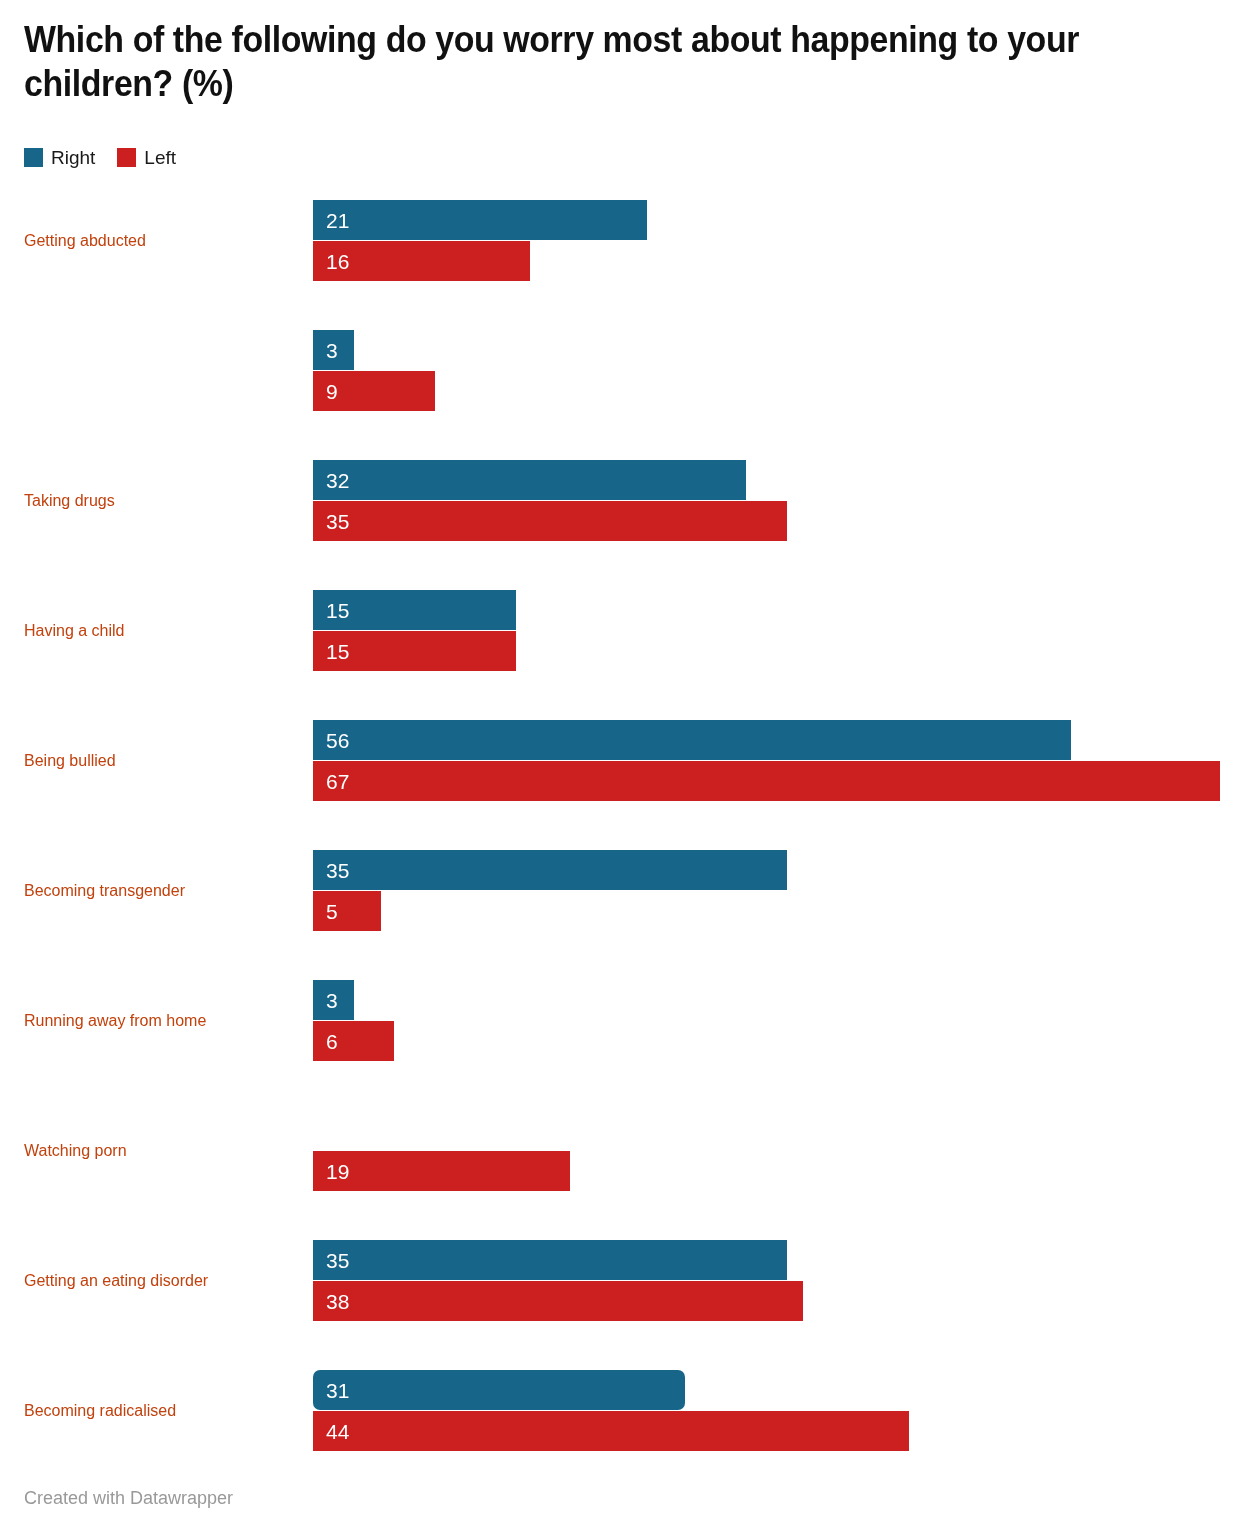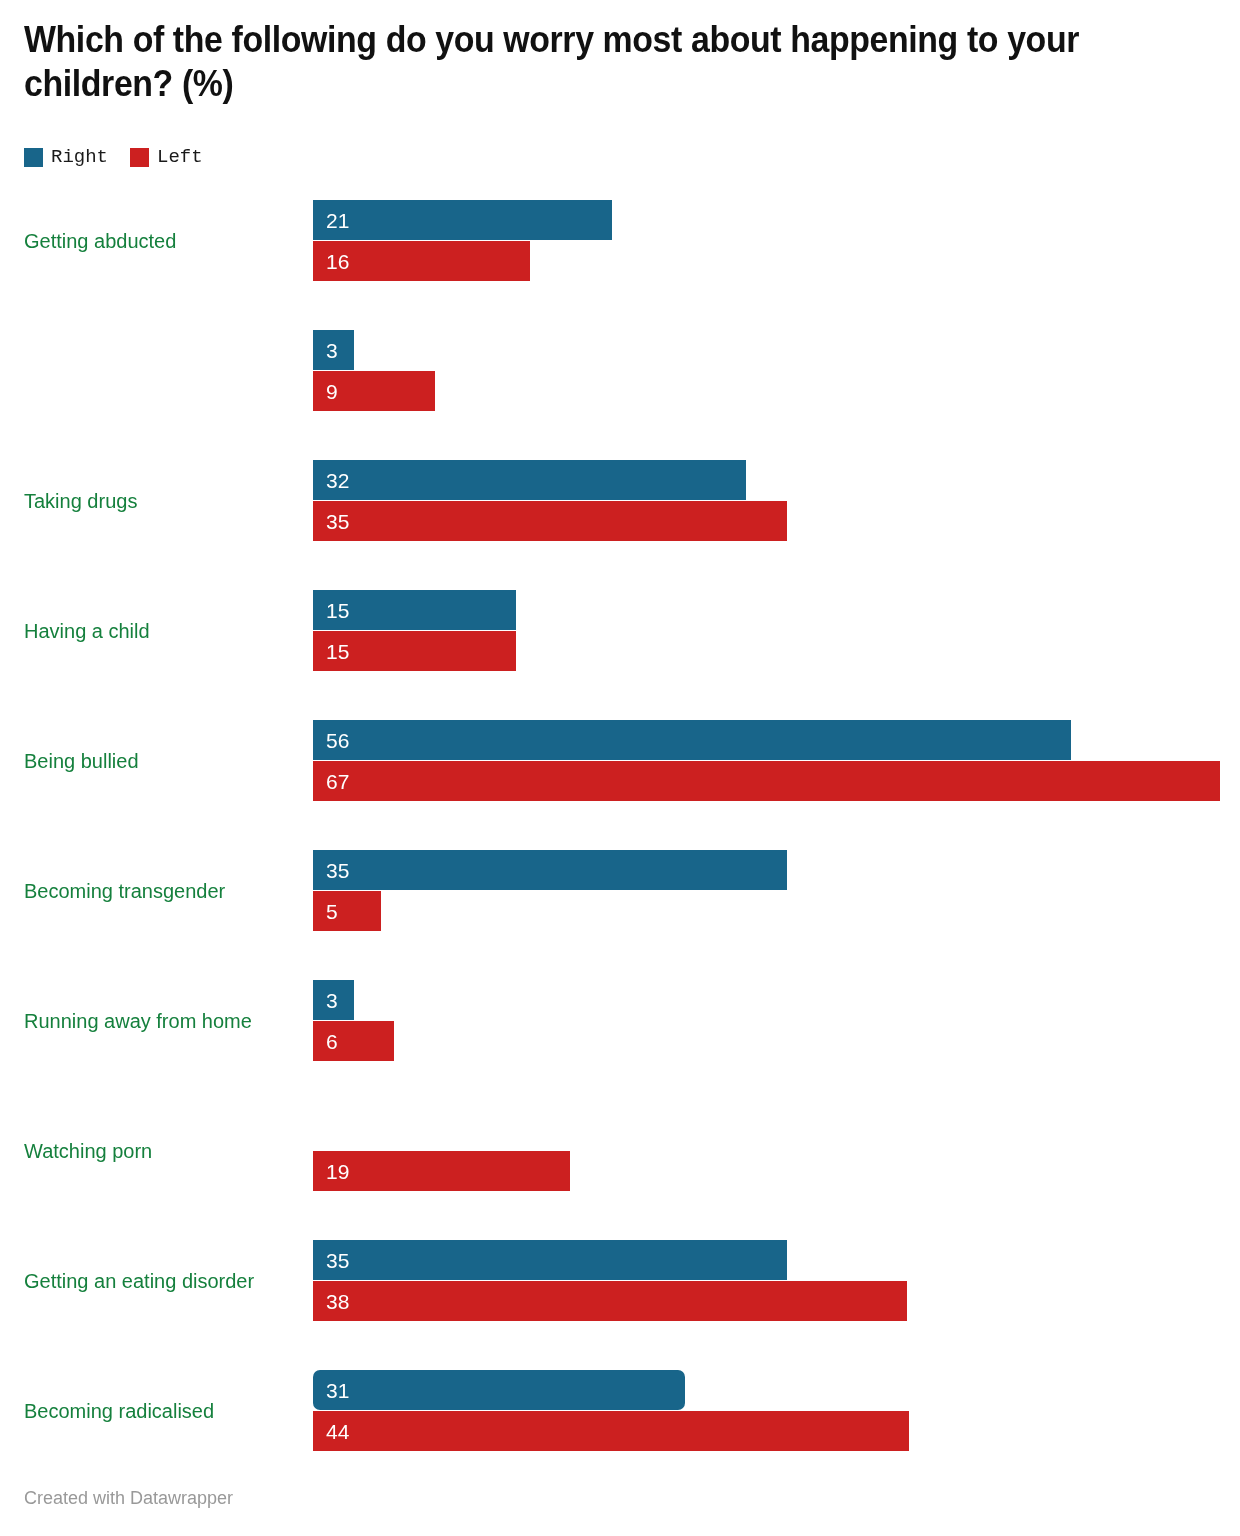--- a/index.html
+++ b/index.html
@@ -43,21 +43,20 @@
 
   
   .legend {
     position: absolute;
     left: 24px;
     top: 146px;
     display: flex;
     align-items: center;
     gap: 22px;
     height: 22px;
-    font-family: Liberation Mono, monospace;
   }
   .legend-item {
     display: flex;
     align-items: center;
     gap: 8px;
   }
   .legend-swatch {
     width: 19px;
     height: 19px;
     display: block;
@@ -86,23 +85,23 @@
   }
 
   .cat-label {
     position: absolute;
     left: 24px;
     top: 0;
     height: 82px;
     width: 280px;
     display: flex;
     align-items: center;
-    font-size: 20px;
+    font-size: 16px;
     line-height: 1.2;
-    color: #15803d;
+    color: #c2410c;
     white-space: nowrap;
   }
 
   .bars {
     position: absolute;
     left: 313px;
     top: 0;
     width: 920px;
     height: 82px;
   }
@@ -153,21 +152,21 @@
     <div class="legend-item">
       <span class="legend-swatch" style="background: rgb(204, 32, 32);"></span>
       <span class="legend-label">Left</span>
     </div>
   </div>
 
   <div class="plot">
       <div class="group" style="top: 200px;">
         <div class="cat-label">Getting abducted</div>
         <div class="bars">
-          <div class="bar series-0" style="width: 299px; background: rgb(24, 101, 138);">
+          <div class="bar series-0" style="width: 334px; background: rgb(24, 101, 138);">
             <span class="bar-value">21</span>
           </div>
           <div class="bar series-1" style="width: 216.597px; background: rgb(204, 32, 32);">
             <span class="bar-value">16</span>
           </div>
         </div>
       </div>
       <div class="group" style="top: 330px;">
         <div class="bars">
           <div class="bar series-0" style="width: 40.6119px; background: rgb(24, 101, 138);">
@@ -240,21 +239,21 @@
             <span class="bar-value">19</span>
           </div>
         </div>
       </div>
       <div class="group" style="top: 1240px;">
         <div class="cat-label">Getting an eating disorder</div>
         <div class="bars">
           <div class="bar series-0" style="width: 473.806px; background: rgb(24, 101, 138);">
             <span class="bar-value">35</span>
           </div>
-          <div class="bar series-1" style="width: 594px; background: rgb(204, 32, 32);">
+          <div class="bar series-1" style="width: 490px; background: rgb(204, 32, 32);">
             <span class="bar-value">38</span>
           </div>
         </div>
       </div>
       <div class="group" style="top: 1370px;">
         <div class="cat-label">Becoming radicalised</div>
         <div class="bars">
           <div class="bar series-0" style="width: 372px; background: rgb(24, 101, 138); border-radius: 7px;">
             <span class="bar-value">31</span>
           </div>

